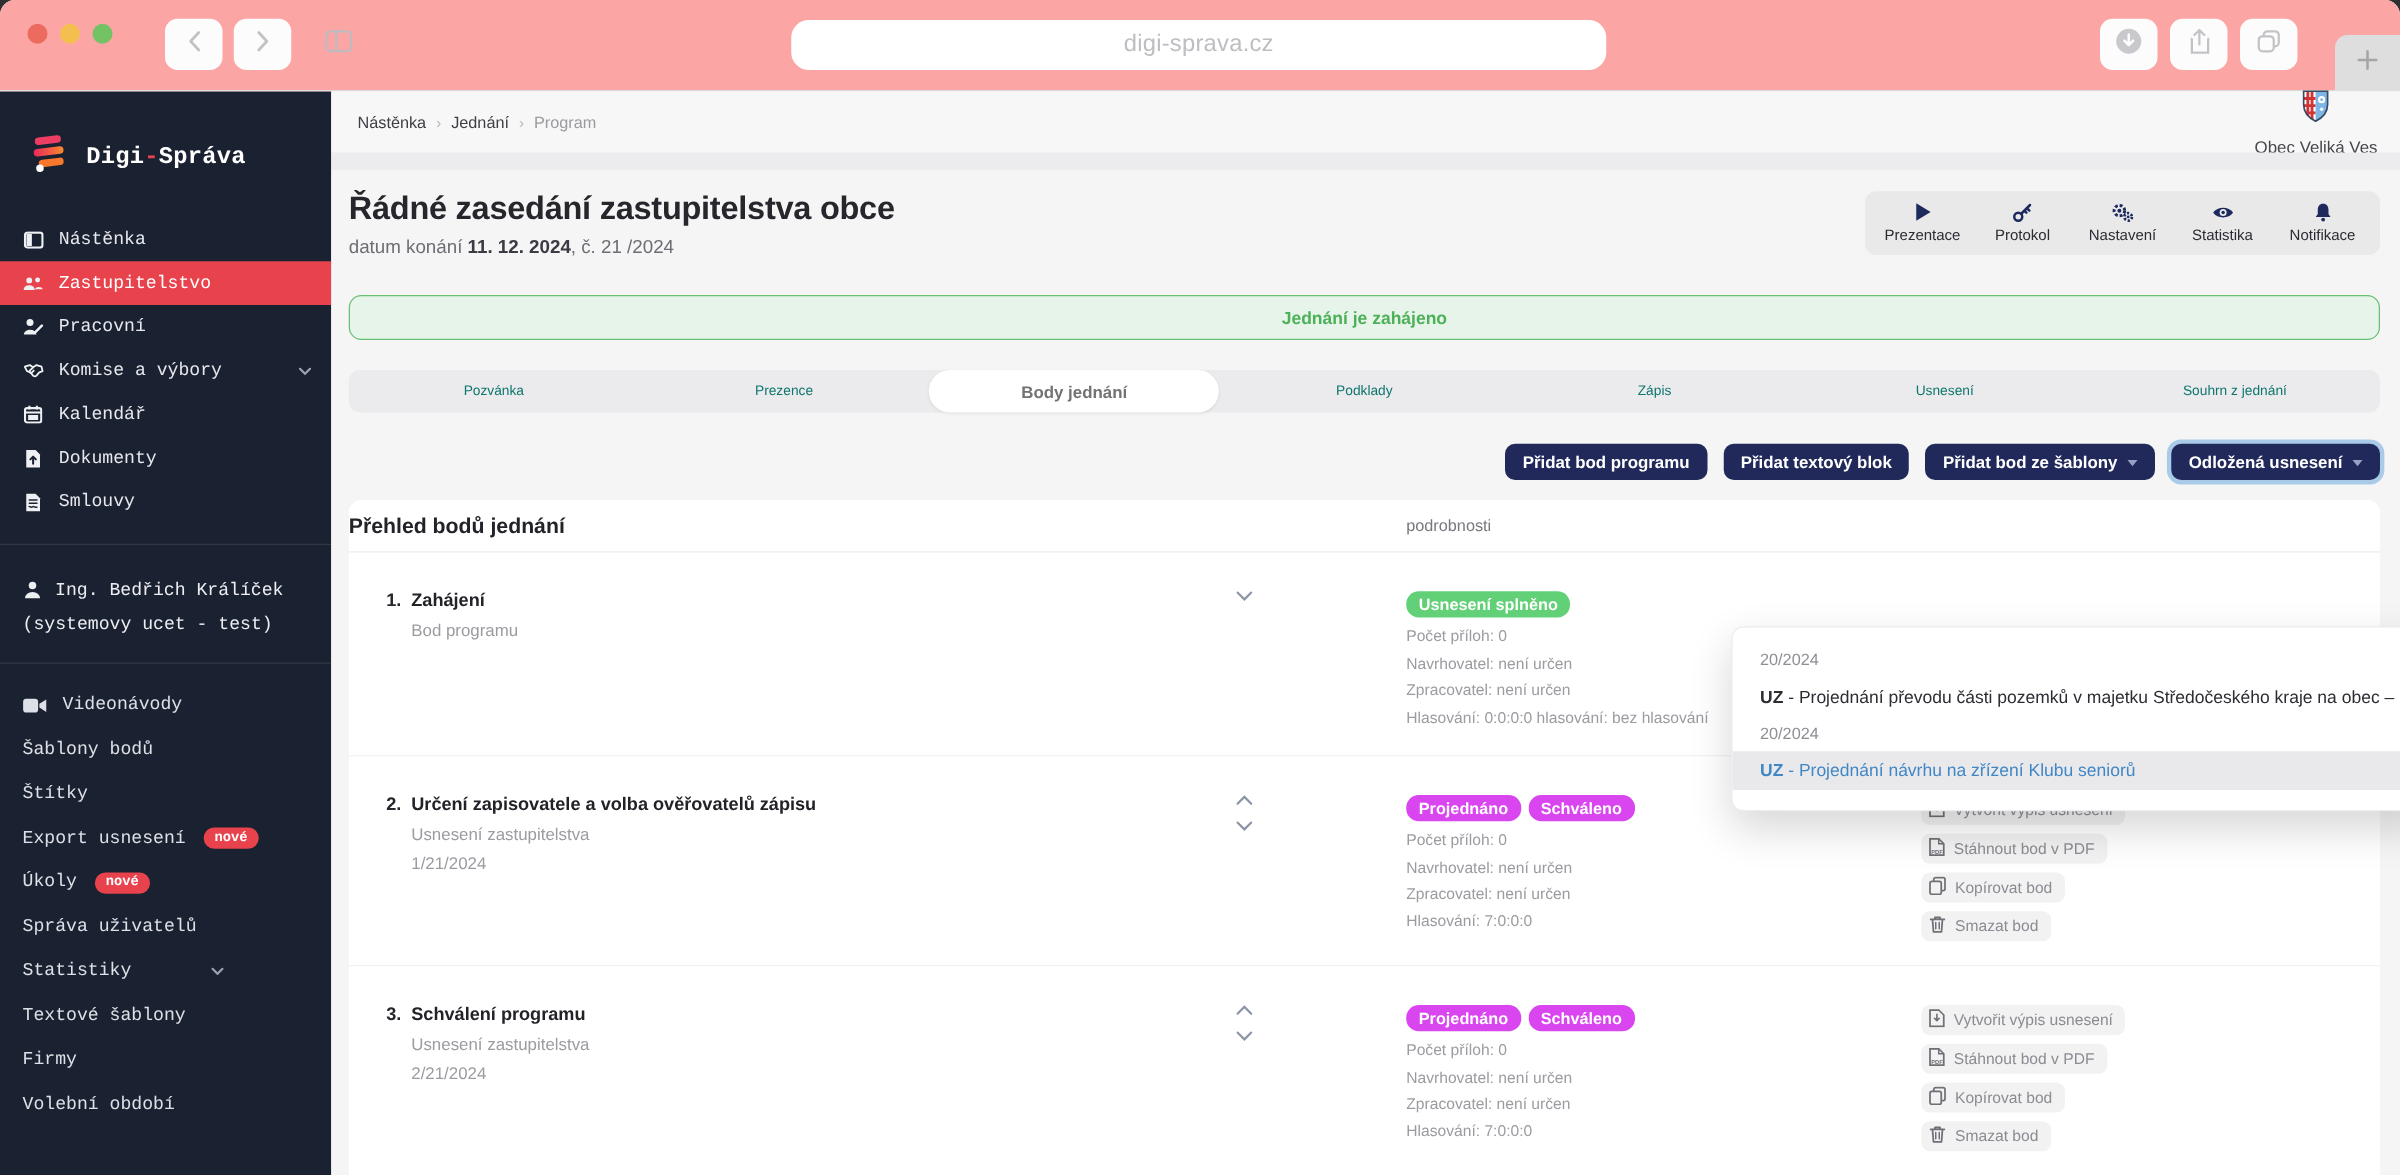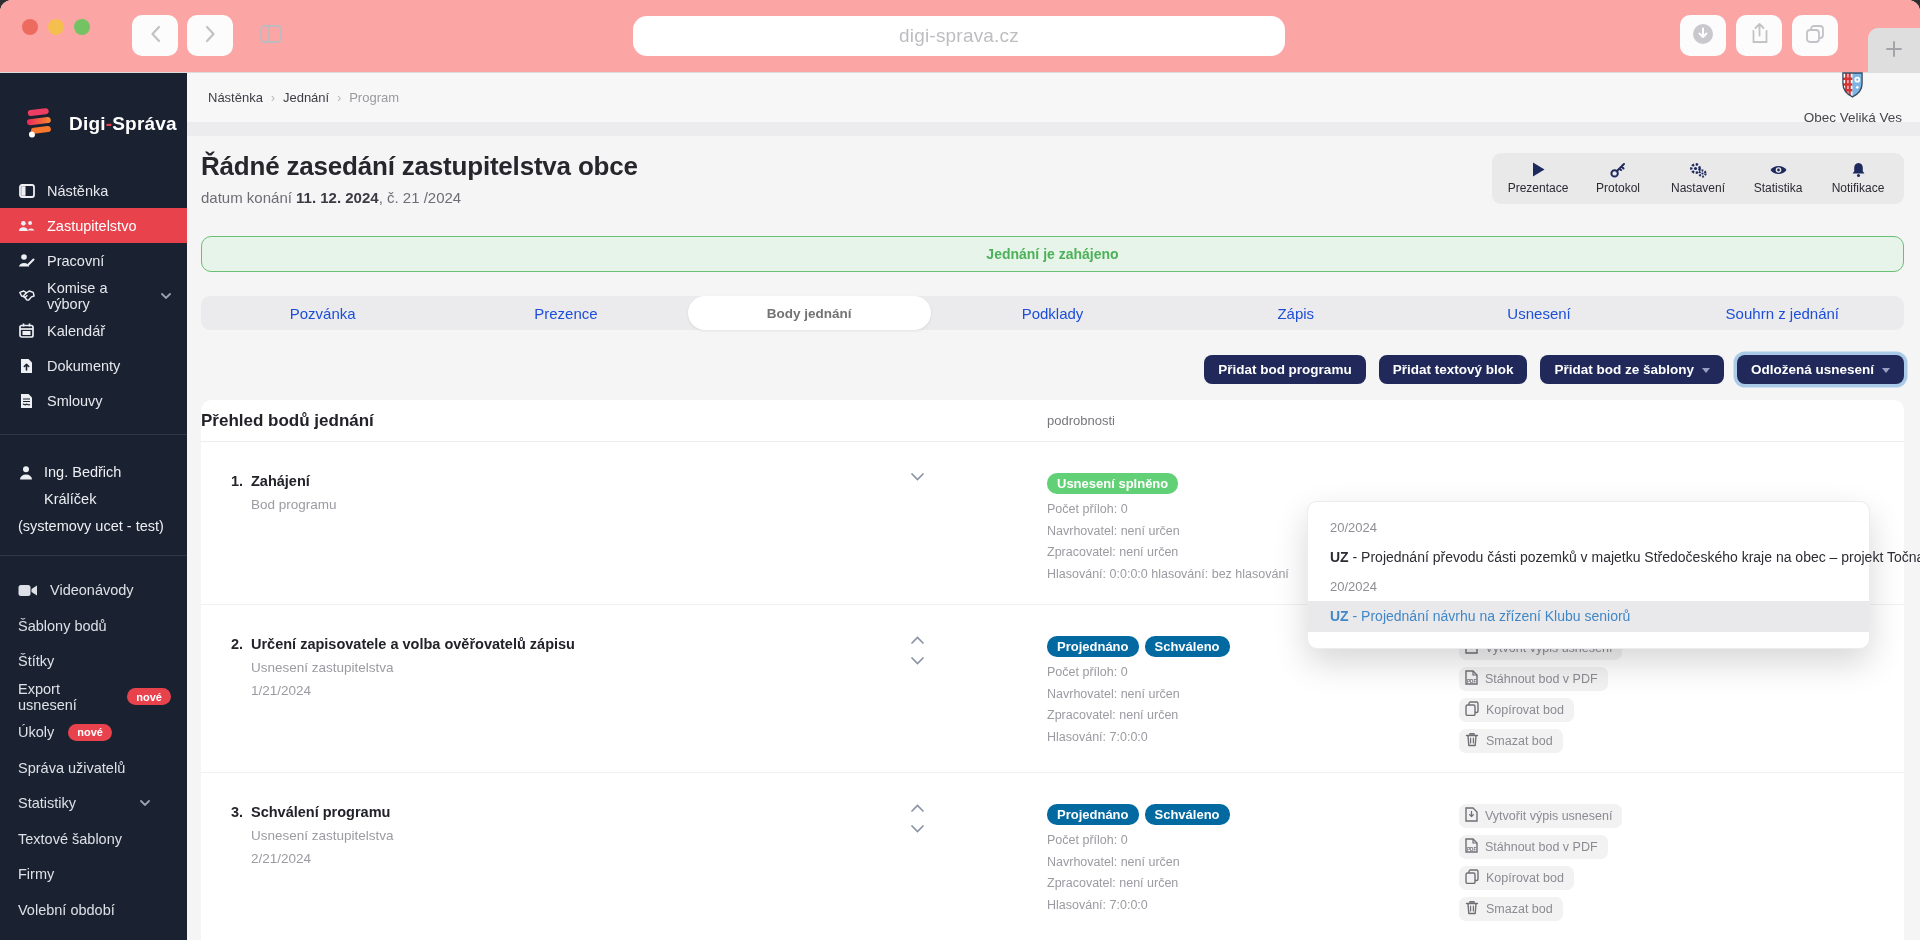--- a/index.html
+++ b/index.html
@@ -11,21 +11,21 @@
   .chrome { height:73px; background:#fca5a5; position:relative; border-bottom:1px solid #dcdcdd; }
   .lights { position:absolute; left:22px; top:19px; display:flex; gap:10px; }
   .light { width:16px; height:16px; border-radius:50%; }
   .light.red{ background:#ed6a5e; } .light.yellow{ background:#f5bf4f; } .light.green{ background:#73c364; }
   .chrome-btn { position:absolute; top:15px; width:46px; height:41px; background:#fcfcfc; border-radius:10px; display:flex; align-items:center; justify-content:center; color:#c2c2c6; }
   .addr { position:absolute; left:633px; top:16px; width:652px; height:40px; background:#ffffff; border-radius:14px; display:flex; align-items:center; justify-content:center; color:#bdbdc2; font-size:19px; letter-spacing:.2px; }
   .newtab { position:absolute; right:0; top:28px; width:52px; height:45px; background:#dedede; border-radius:10px 0 0 0; display:flex; align-items:center; justify-content:center; color:#a5a5a9; }
 
   
   .app { display:flex; height:867px; }
-  .sidebar { width:187px; background:#1a2130; color:#e9ebef; flex:none; display:flex; flex-direction:column; }
+  .sidebar { width:265px; background:#1a2130; color:#e9ebef; flex:none; display:flex; flex-direction:column;font-family:Liberation Mono, monospace; }
   .main { flex:1; position:relative; display:flex; flex-direction:column; }
 
   
   .logo { display:flex; align-items:center; gap:10px; padding:30px 0 28px 22px; }
   .logo-text { font-size:19px; font-weight:700; color:#ffffff; letter-spacing:.2px; }
   .logo-text .hy { color:#e8424d; }
   .snav { display:flex; flex-direction:column; }
   .sitem { display:flex; align-items:center; gap:12px; height:35px; padding:0 16px 0 18px; font-size:14.5px; font-weight:500; color:#e6e8ed; cursor:default; }
   .sitem .sic { width:17px; height:17px; flex:none; display:flex; align-items:center; justify-content:center; color:#eef0f4; }
   .sitem.active { background:#e8424d; color:#ffffff; }
@@ -56,21 +56,21 @@
   .psub { font-size:15px; color:#6d6d75; margin-top:7px; }
   .psub b { color:#3b3b43; }
   .toolbar { margin-left:auto; background:#e9e9ea; border-radius:9px; height:51px; display:flex; align-items:center; padding:0 6px; }
   .titem { width:80px; display:flex; flex-direction:column; align-items:center; gap:3px; cursor:default; }
   .titem .tic { height:17px; display:flex; align-items:center; color:#1e2a5e; }
   .titem .tlabel { font-size:12px; color:#2b2b33; }
 
   .banner { margin-top:26px; height:36px; border:1px solid #69bf73; background:#e7f4e9; border-radius:10px; display:flex; align-items:center; justify-content:center; font-size:14px; font-weight:700; color:#4cb158; }
 
   .tabs { margin-top:24px; height:34px; background:#ebebed; border-radius:9px; display:flex; }
-  .tab { flex:1; display:flex; align-items:center; justify-content:center; font-size:15px; color:#1d4ed8; cursor:default; }
+  .tab { flex:1; display:flex; align-items:center; justify-content:center; font-size:11px; color:#0f766e; cursor:default; }
   .tab.active { background:#ffffff; border-radius:17px; color:#737373; font-weight:700; font-size:13.5px; box-shadow:0 1px 3px rgba(0,0,0,.08); }
 
   .actrow { margin-top:25px; height:30px; display:flex; justify-content:flex-end; gap:13px; }
   .navybtn { background:#20295a; color:#ffffff; border:none; border-radius:8px; height:29px; padding:0 14px; font-size:13.5px; font-weight:700; font-family:inherit; display:flex; align-items:center; gap:8px; cursor:pointer; }
   .navybtn .caret { width:0; height:0; border-left:4.5px solid transparent; border-right:4.5px solid transparent; border-top:5px solid #9aa0c4; margin-top:1px; }
   .navybtn.focused { box-shadow:0 0 0 3.5px #aacbe7; }
 
   
   .card { margin-top:15px; background:#ffffff; border-radius:10px 10px 0 0; min-height:420px; }
   .tgrid { display:grid; grid-template-columns:50px 636px 160px 412px 1fr; }
@@ -79,21 +79,21 @@
   .thead .dhead { font-size:13px; color:#77777e; }
   .trow { padding:31px 0 19px 0; }
   .trow + .trow { border-top:1px solid #f1f1f3; }
   .c-num { font-size:14.5px; font-weight:700; color:#26262c; padding-left:30px; }
   .row-title { font-size:14.5px; font-weight:700; color:#222229; }
   .row-sub, .row-date { font-size:13.5px; color:#9b9ba1; margin-top:8px; }
   .c-chev { display:flex; flex-direction:column; gap:13px; padding-left:24px; color:#8b94a4; }
   .c-chev svg { display:block; cursor:pointer; }
   .badges { display:flex; gap:6px; margin-bottom:5px; }
   .badge { color:#fff; font-size:13px; font-weight:700; border-radius:10px; padding:3px 10px; }
-  .badge.solid { background:#0369a1; }
+  .badge.solid { background:#d946ef; }
   .badge.lite { background:#62d077; }
   .dline { font-size:12.5px; color:#9b9ba1; line-height:21.5px; }
   .c-actions { display:flex; flex-direction:column; gap:7px; align-items:flex-start; }
   .alink { display:inline-flex; align-items:center; gap:7px; background:#f2f2f3; border-radius:7px; padding:3px 10px 3px 6px; font-size:12.5px; color:#8b8b92; cursor:pointer; }
   .alink svg { color:#6f6f76; flex:none; }
   .c-actions.pushed { margin-top:88px; }
 
   
   .dropdown { position:absolute; top:428px; left:1120px; width:563px; background:#ffffff; border:1px solid #ececee; border-radius:10px; box-shadow:0 14px 34px rgba(0,0,0,.16); padding:12px 0 16px 0; z-index:50; }
   .dd-group { font-size:13px; color:#8e8e95; padding:6px 22px 7px 22px; }

